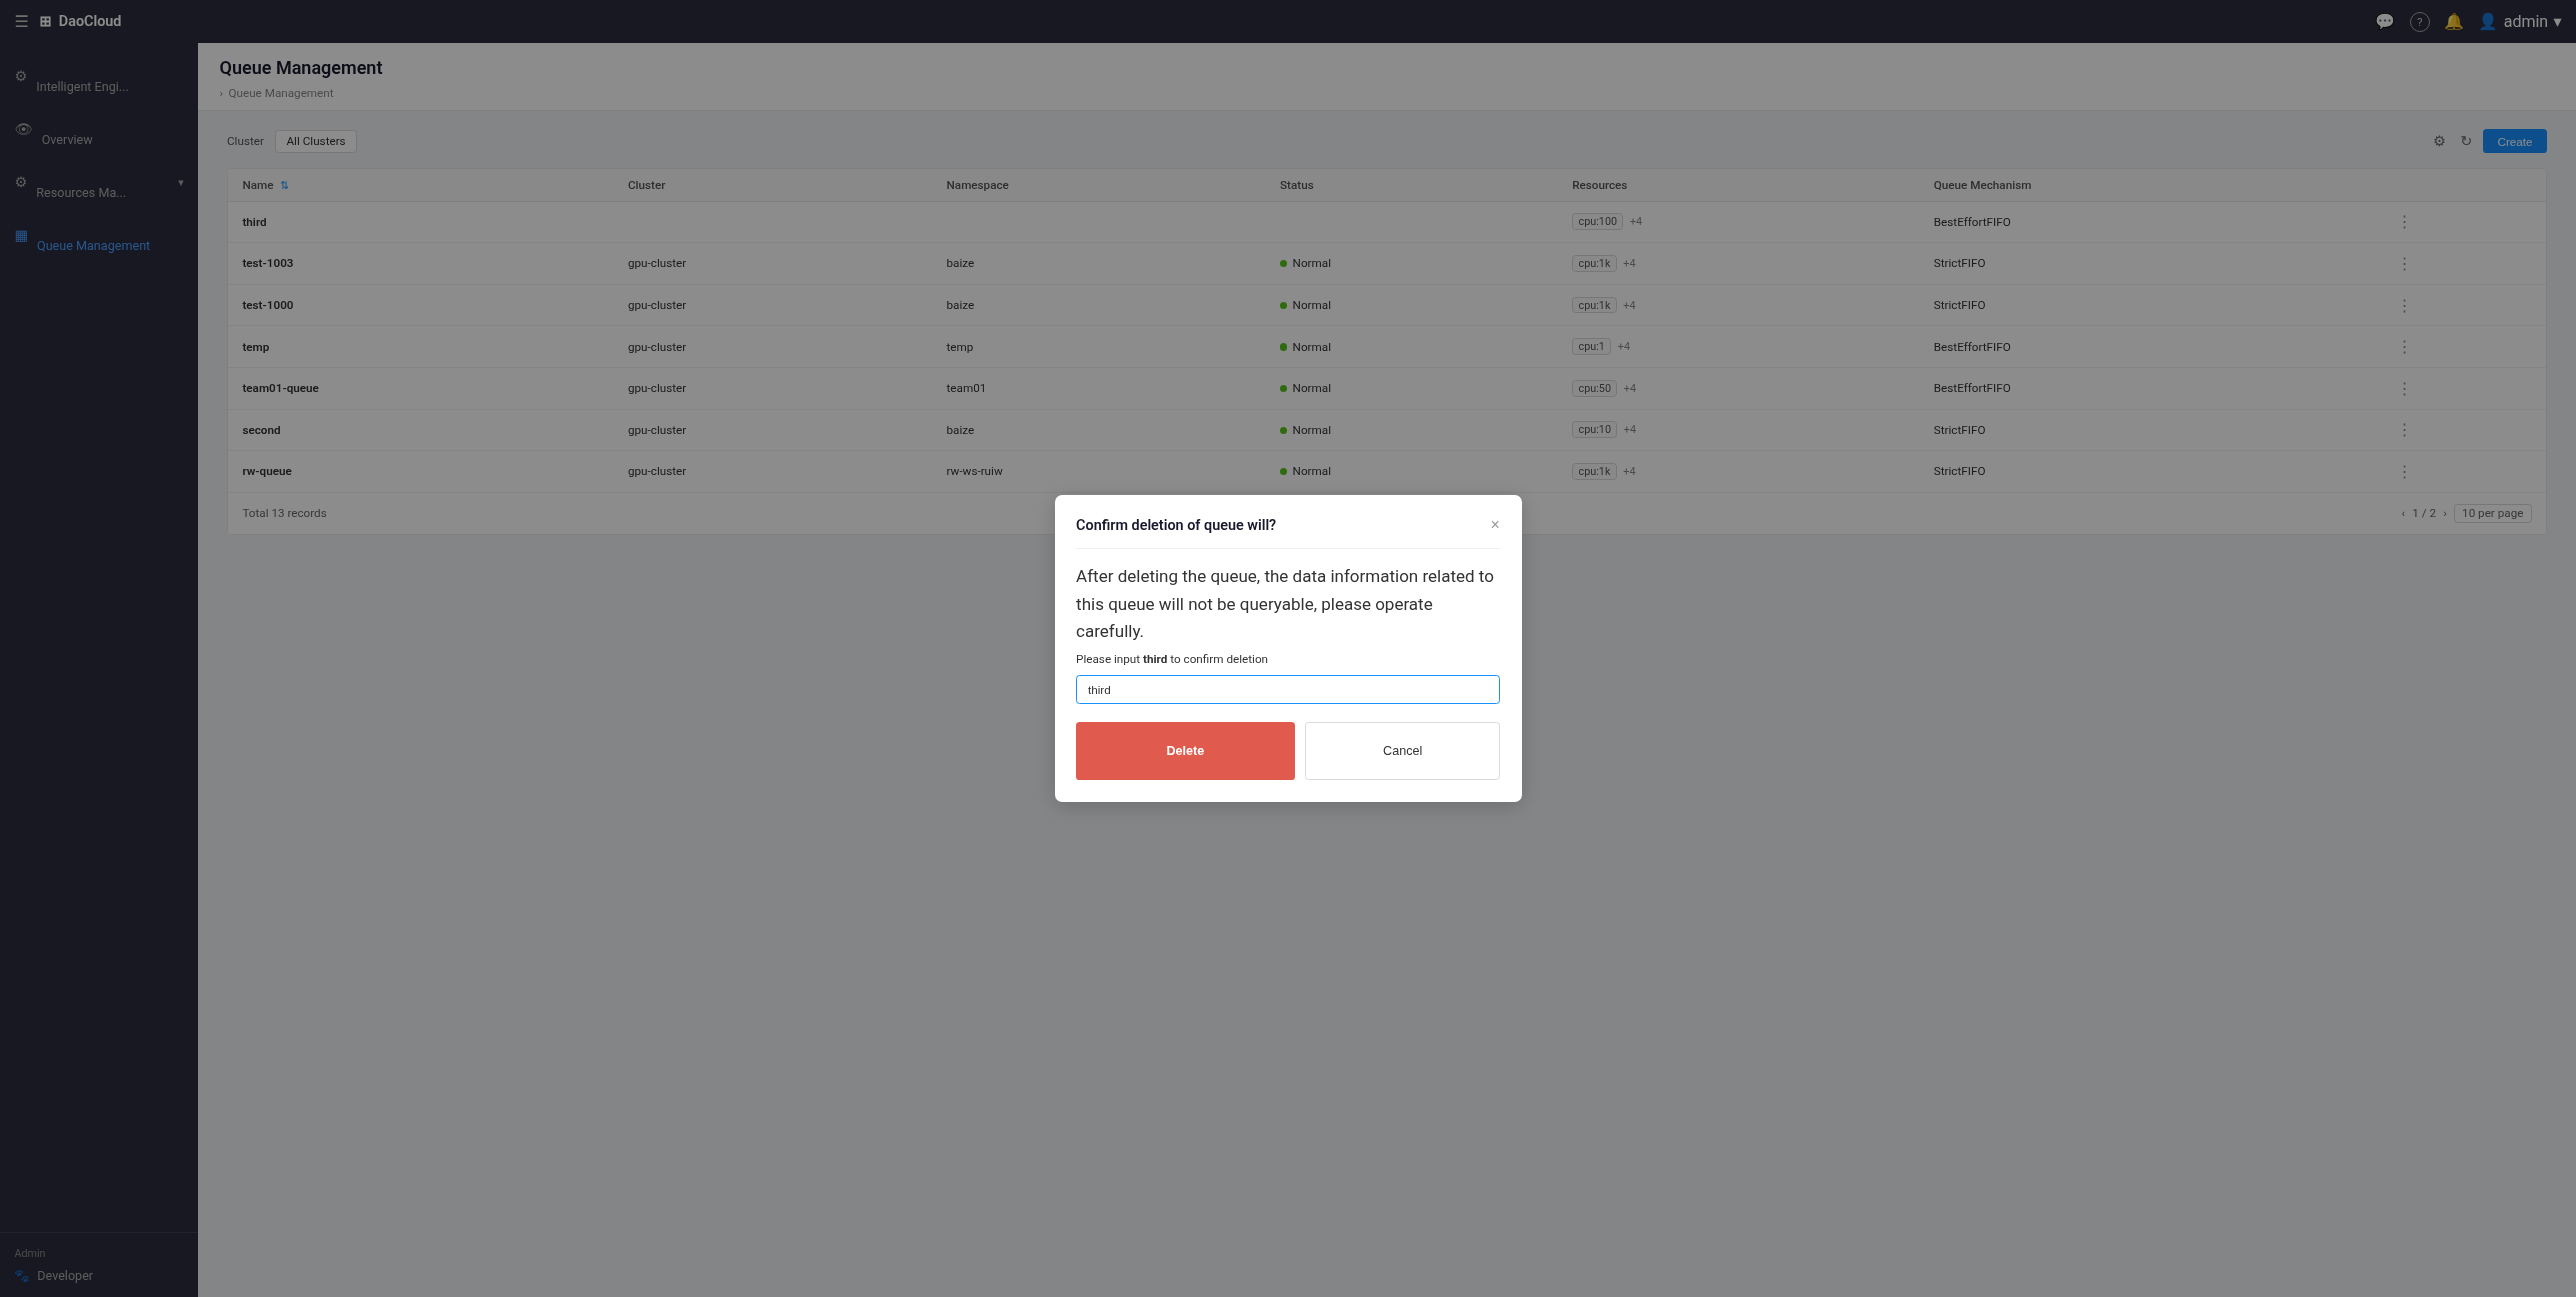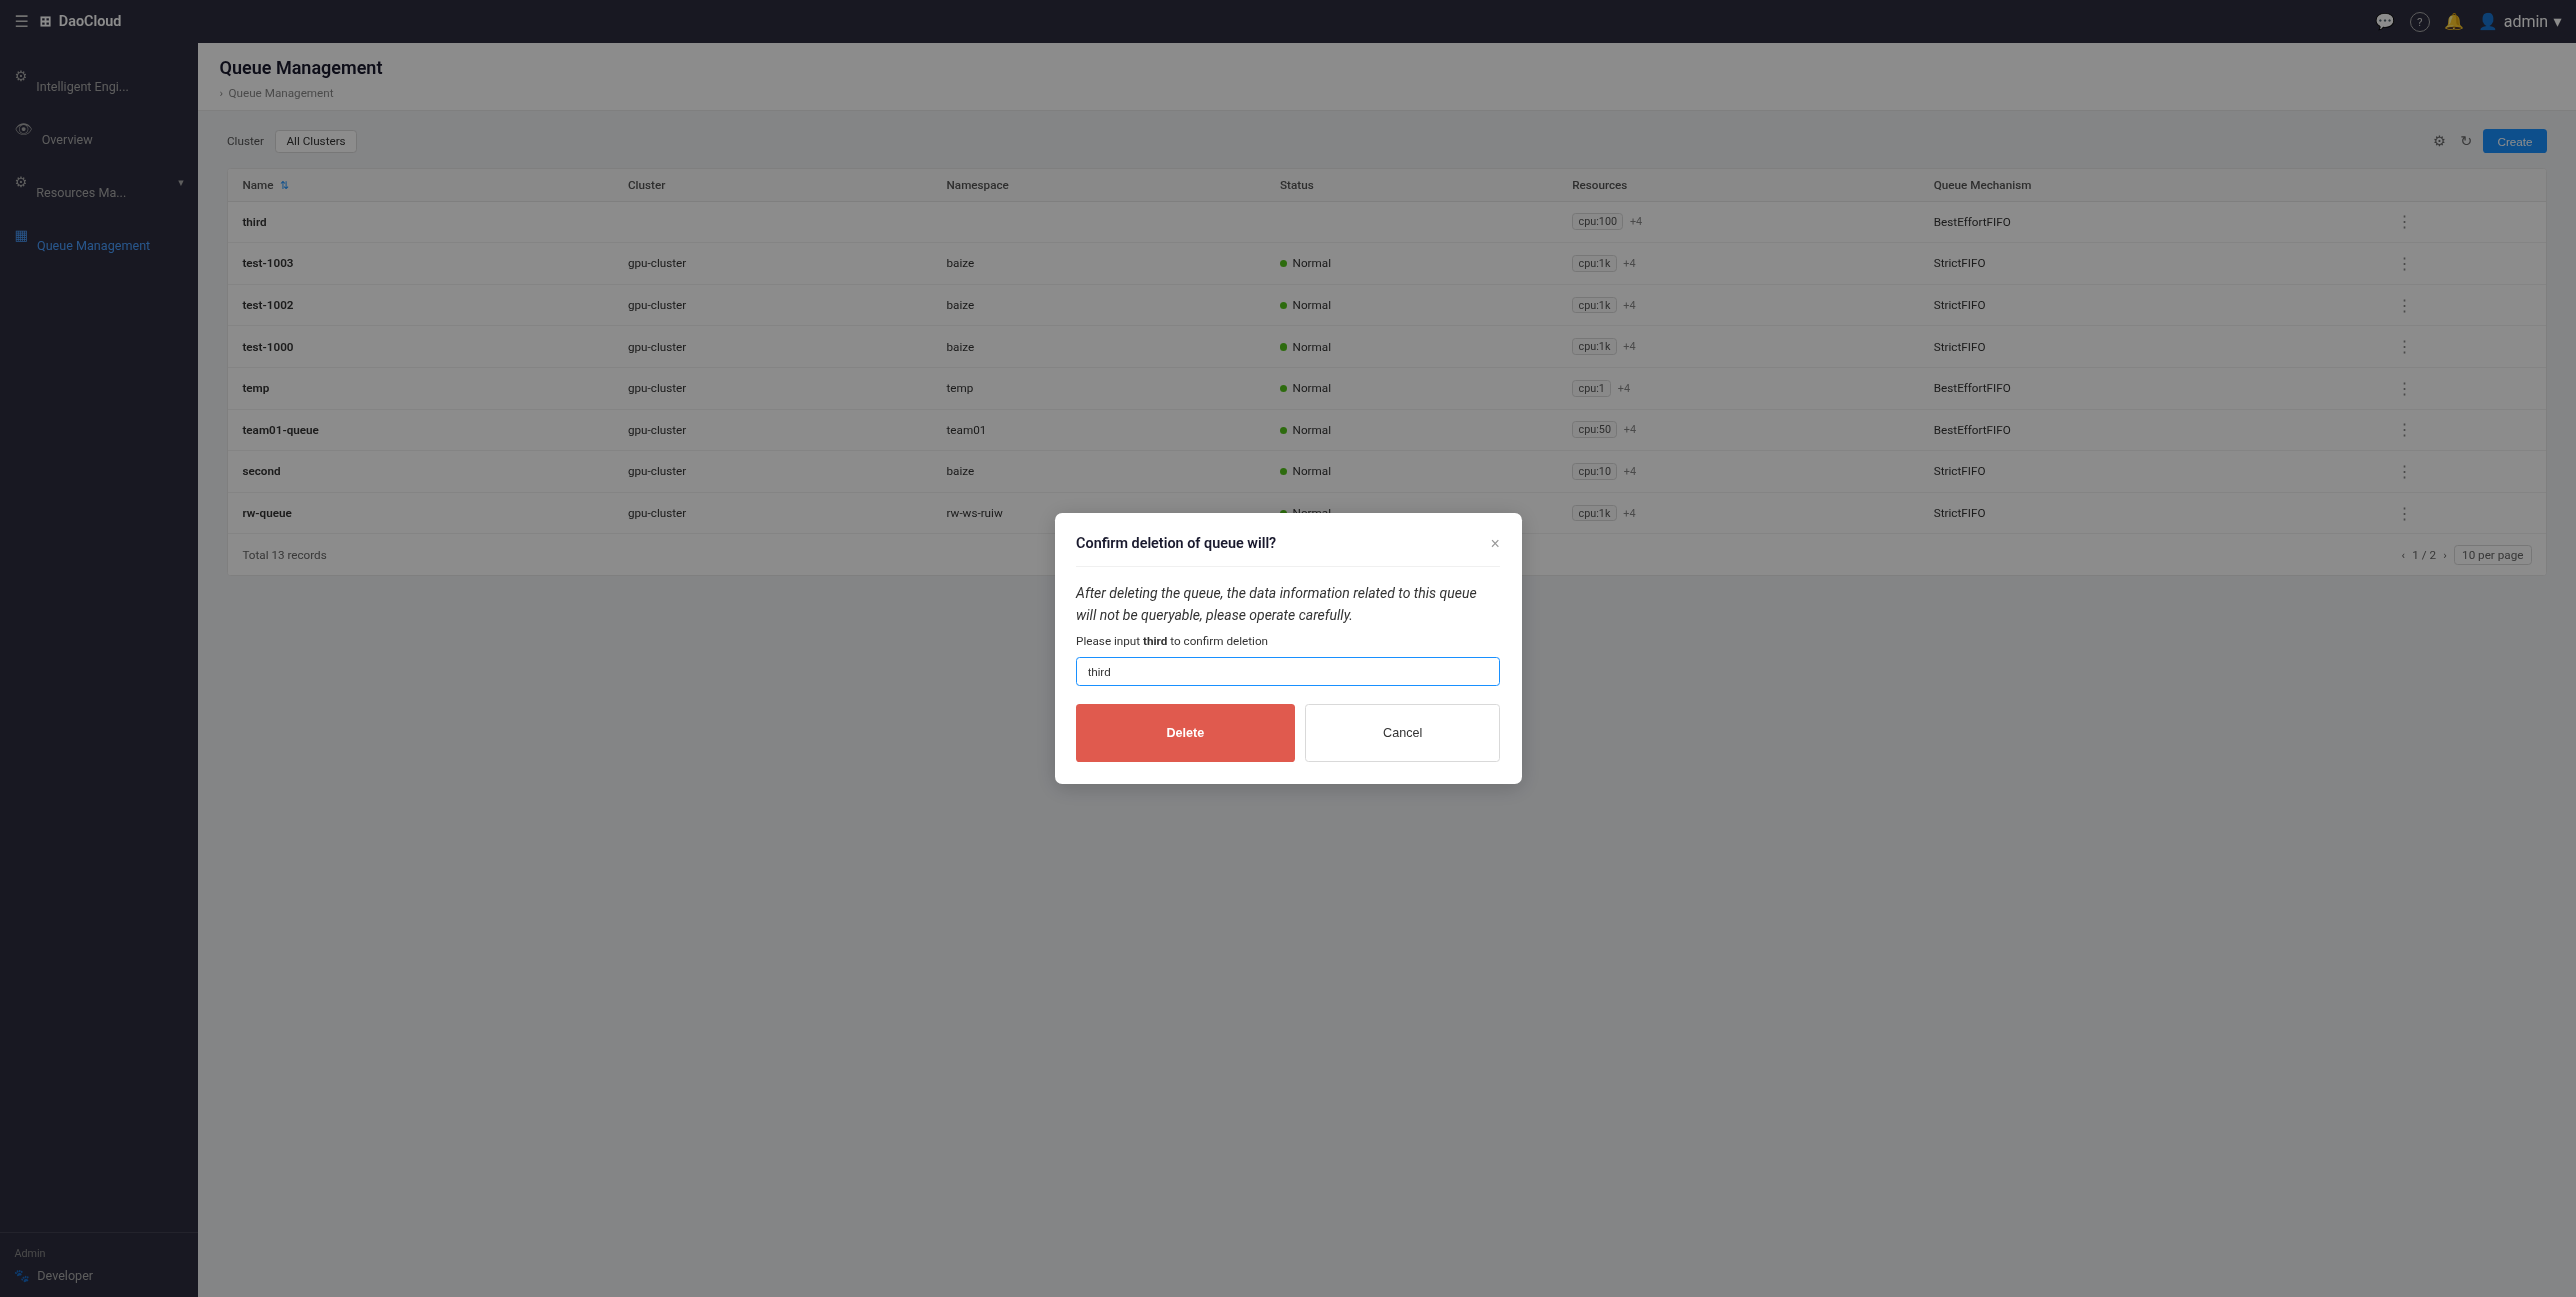--- a/index.html
+++ b/index.html
@@ -287,25 +287,24 @@
       background: none;
       border: none;
       line-height: 1;
     }
     .modal-divider {
       border: none;
       border-top: 0.9px solid #f0f0f0;
       margin-bottom: 14.4px;
     }
     .modal-warning {
-      font-size: 14px;
+      font-size: 17px;
       color: #333;
       line-height: 1.6;
       margin-bottom: 7px;
-      font-style: italic;
     }
     .modal-confirm-label {
       font-size: 11.7px;
       color: #333;
       margin-bottom: 9px;
     }
     .modal-confirm-label strong {
       font-weight: 700;
     }
     .modal-input {
@@ -462,34 +461,20 @@
     <td>
       <span class="resource-tag">cpu:1k</span>
       <span class="more-tag">+4</span>
     </td>
     <td>StrictFIFO</td>
     <td>
       <span class="more-dots">⋮</span>
     </td>
   </tr>
               <tr>
-    <td><span class="name-bold">test-1002</span></td>
-    <td>gpu-cluster</td>
-    <td>baize</td>
-    <td><span class="status-dot"></span>Normal</td>
-    <td>
-      <span class="resource-tag">cpu:1k</span>
-      <span class="more-tag">+4</span>
-    </td>
-    <td>StrictFIFO</td>
-    <td>
-      <span class="more-dots">⋮</span>
-    </td>
-  </tr>
-              <tr>
     <td><span class="name-bold">test-1000</span></td>
     <td>gpu-cluster</td>
     <td>baize</td>
     <td><span class="status-dot"></span>Normal</td>
     <td>
       <span class="resource-tag">cpu:1k</span>
       <span class="more-tag">+4</span>
     </td>
     <td>StrictFIFO</td>
     <td>

